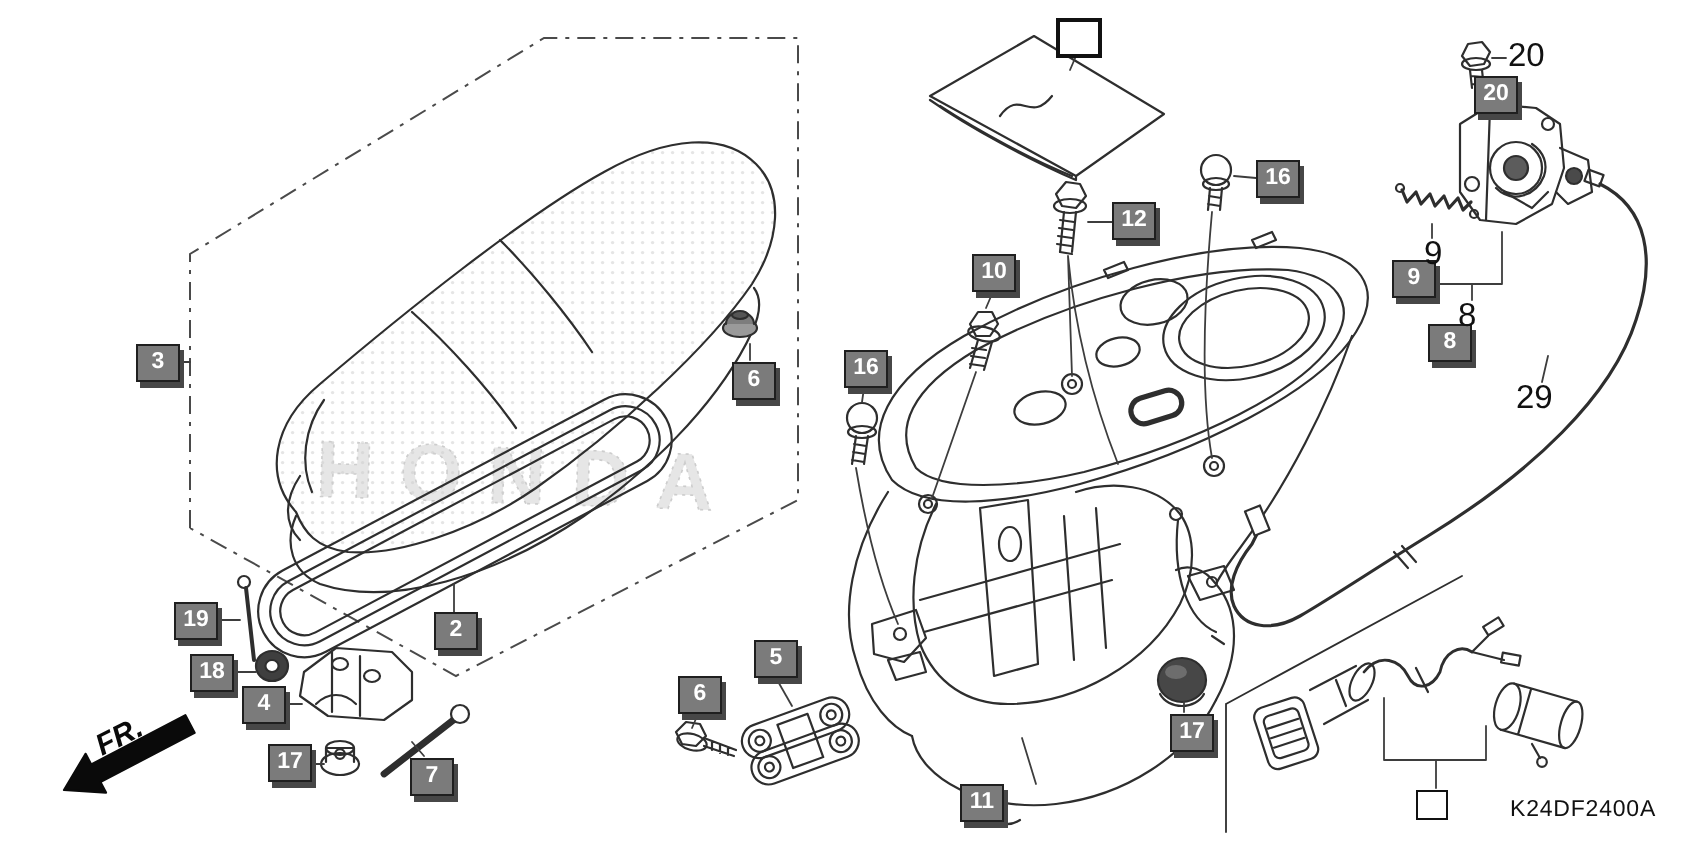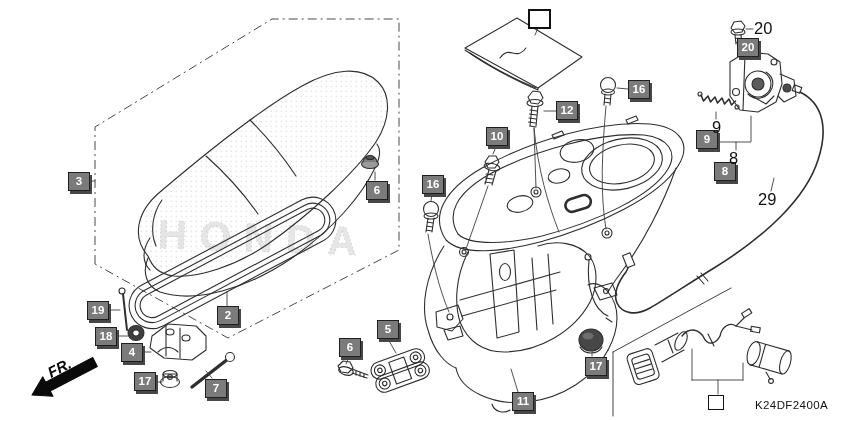--- a/index.html
+++ b/index.html
@@ -265,21 +265,21 @@
   <div class="co" style="left:68px;top:172px">3</div>
   <div class="co" style="left:366px;top:181px">6</div>
   <div class="co" style="left:217px;top:306px">2</div>
   <div class="co" style="left:87px;top:301px">19</div>
   <div class="co" style="left:95px;top:327px">18</div>
   <div class="co" style="left:121px;top:343px">4</div>
   <div class="co" style="left:134px;top:372px">17</div>
   <div class="co" style="left:205px;top:379px">7</div>
   <div class="co" style="left:339px;top:338px">6</div>
   <div class="co" style="left:377px;top:320px">5</div>
-  <div class="co" style="left:512px;top:392px">11</div>
+  <div class="co" style="left:480px;top:392px">11</div>
   <div class="co" style="left:585px;top:357px">17</div>
   <div class="co" style="left:422px;top:175px">16</div>
   <div class="co" style="left:486px;top:127px">10</div>
   <div class="co" style="left:556px;top:101px">12</div>
   <div class="co" style="left:628px;top:80px">16</div>
   <div class="co" style="left:737px;top:38px">20</div>
   <div class="co" style="left:696px;top:130px">9</div>
   <div class="co" style="left:714px;top:162px">8</div>
 
   <div class="pt" style="left:754px;top:19px">20</div>

